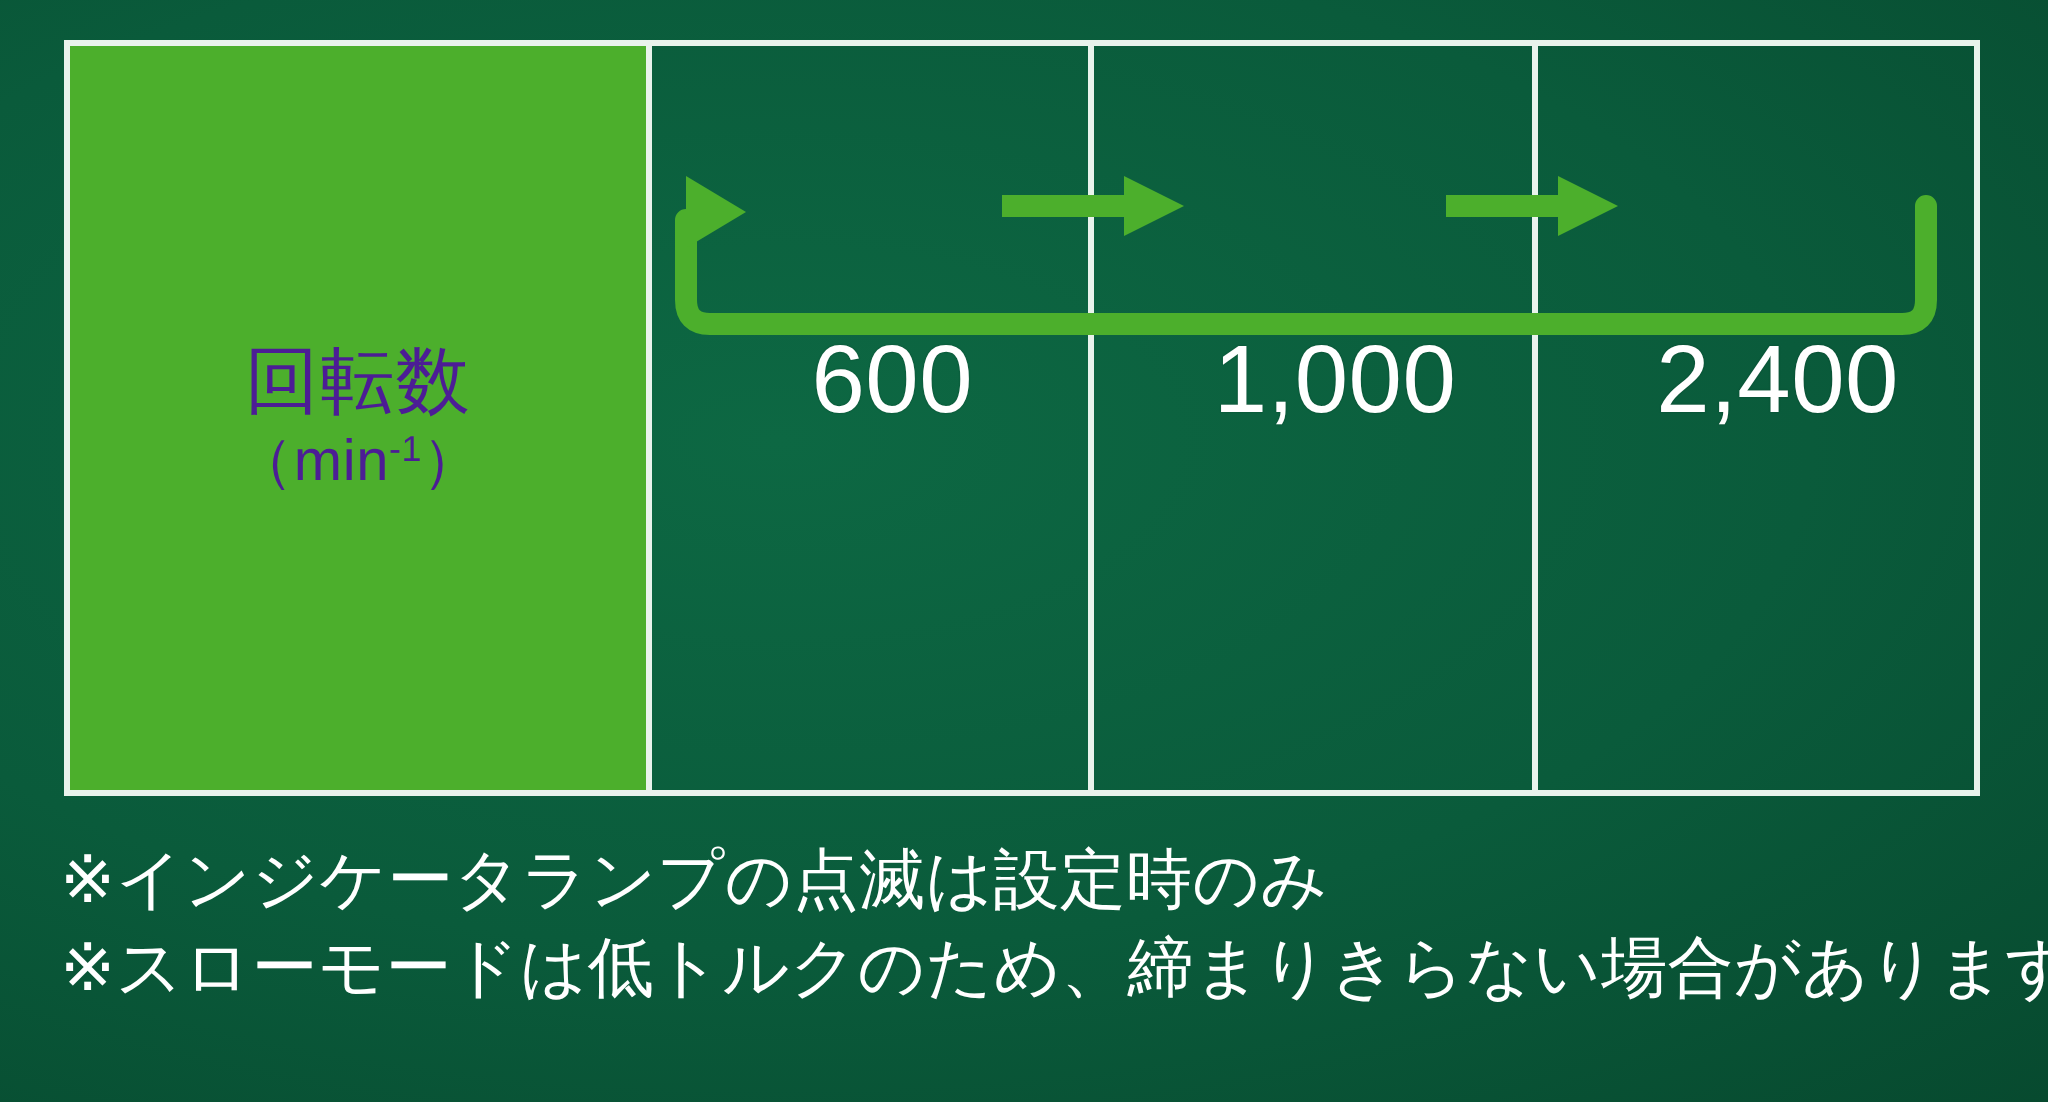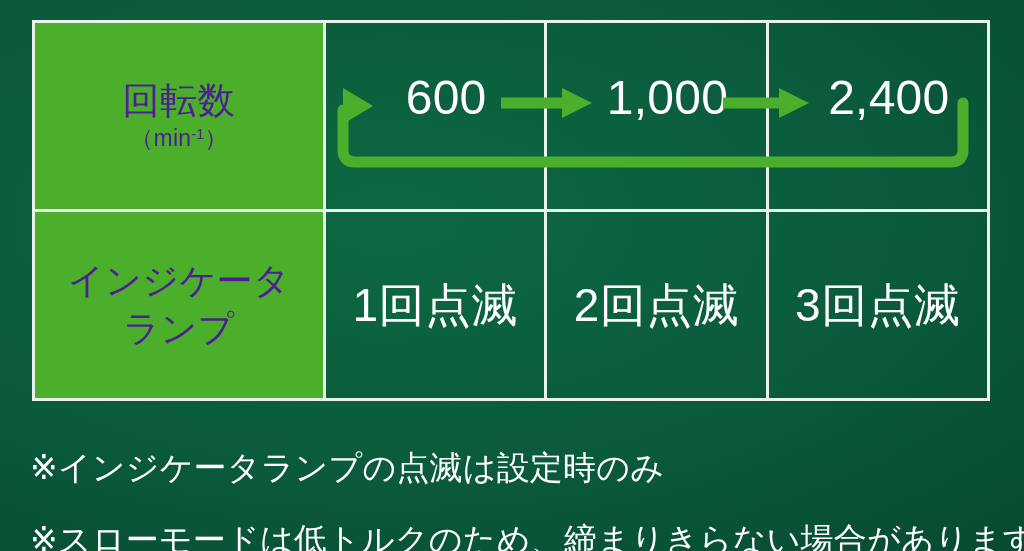--- a/index.html
+++ b/index.html
@@ -43,21 +43,21 @@
     color: #4c1d95;
     width: 288px;
   }
   .label-main {
     font-size: 37px;
     font-weight: 500;
     line-height: 1.22;
     letter-spacing: 0.02em;
   }
   .label-sub {
-    font-size: 23px;
+    font-size: 29px;
     font-weight: 400;
     line-height: 1.3;
     letter-spacing: 0.01em;
   }
   .label-sub sup {
     font-size: 0.62em;
     vertical-align: 0.52em;
     line-height: 0;
   }
   .label-katakana {
@@ -112,21 +112,20 @@
     top: 418px;
     width: 980px;
     color: #ffffff;
   }
   .note-line {
     font-size: 33px;
     font-weight: 400;
     line-height: 1.33;
     letter-spacing: 0.005em;
     white-space: nowrap;
-    margin-top: 28px;
   }
 </style>
 </head>
 <body>
 
 <div id="root">
 
   <table class="spec-table">
     <tbody>
       <tr class="row-speed">
@@ -135,35 +134,20 @@
           <div class="label-sub"><span>（min</span><sup>-1</sup><span>）</span></div>
         </td>
         <td class="data-cell">
           <span class="speed-value">600</span>
         </td>
         <td class="data-cell">
           <span class="speed-value">1,000</span>
         </td>
         <td class="data-cell">
           <span class="speed-value">2,400</span>
-        </td>
-      </tr>
-      <tr class="row-lamp">
-        <td class="label-cell">
-          <div class="label-katakana">インジケータ</div>
-          <div class="label-katakana">ランプ</div>
-        </td>
-        <td class="data-cell">
-          <span class="blink-value">1回点滅</span>
-        </td>
-        <td class="data-cell">
-          <span class="blink-value">2回点滅</span>
-        </td>
-        <td class="data-cell">
-          <span class="blink-value">3回点滅</span>
         </td>
       </tr>
     </tbody>
   </table>
 
   <svg id="arrow-layer" viewBox="0 0 1024 551" width="1024" height="551">
 
     <g>
       <path d="M 963 103 L 963 150 Q 963 162 951 162 L 355 162 Q 343 162 343 150 L 343 110" fill="none" stroke="#4caf2c" stroke-width="11" stroke-linecap="round" stroke-linejoin="round"></path>
       <polygon points="343,88 373,106 343,124" fill="#4caf2c"></polygon>

